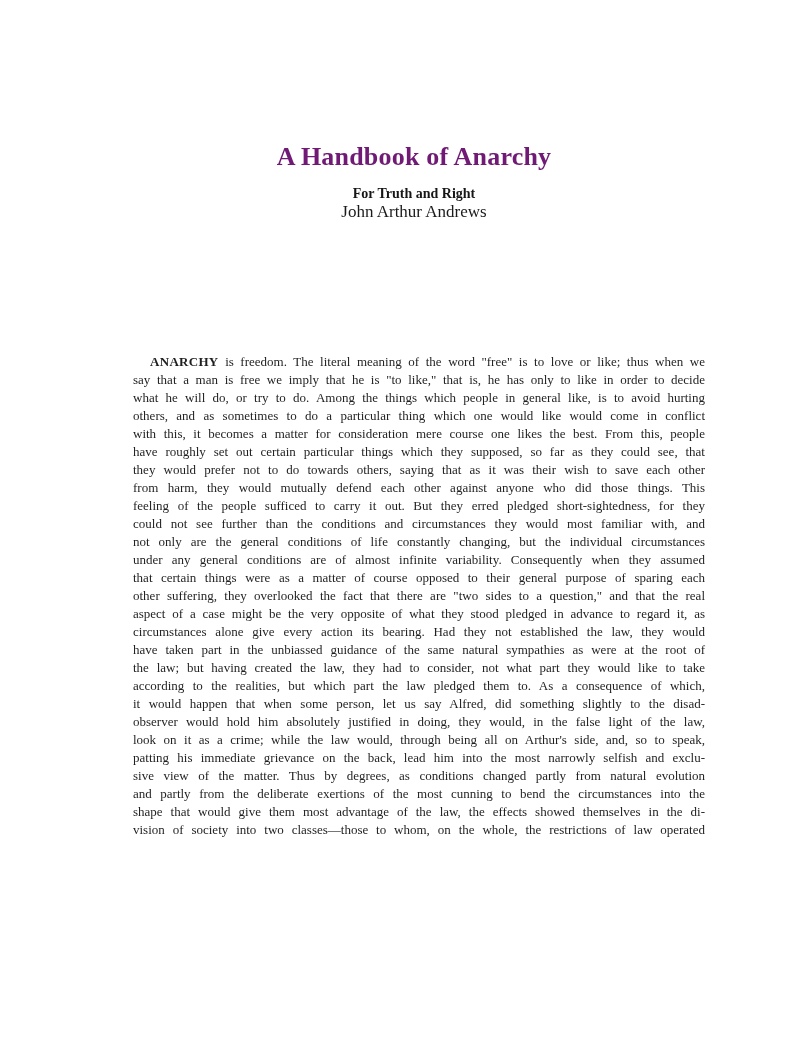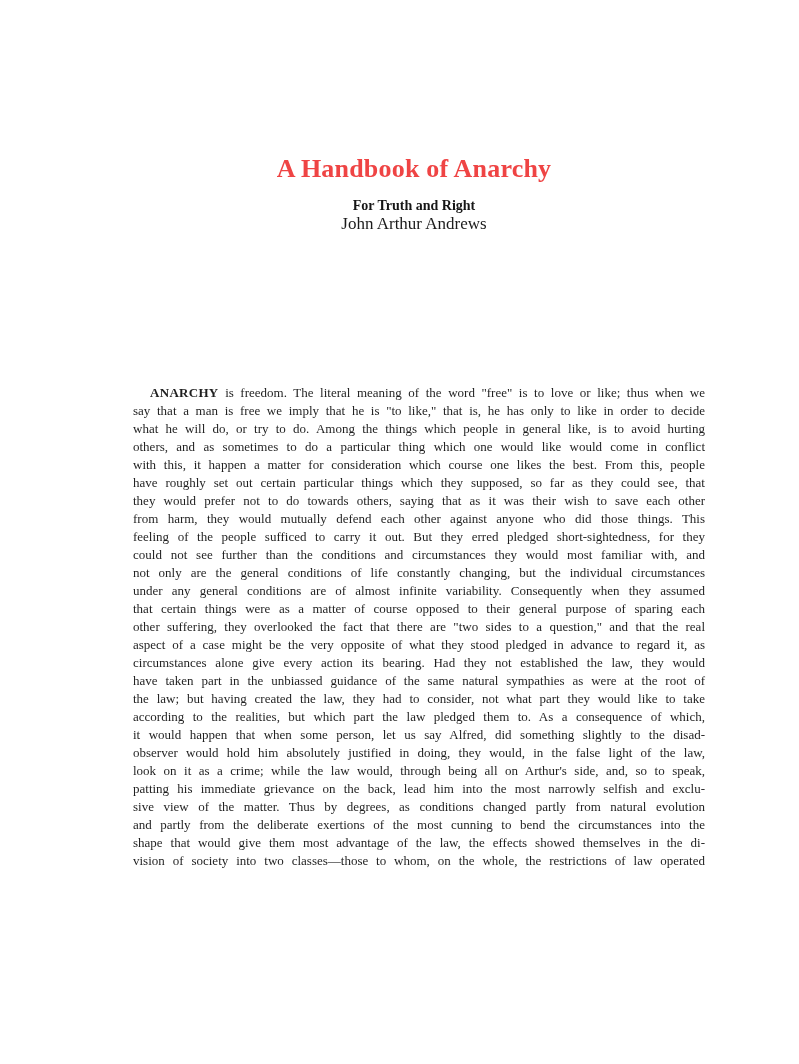--- a/index.html
+++ b/index.html
@@ -13,26 +13,26 @@
     overflow: hidden;
   }
   .titleblock {
     position: absolute;
     left: 128px;
     top: 0;
     width: 572px;
     text-align: center;
   }
   .title {
-    margin: 12px;
+    margin: 0;
     padding-top: 142px;
     font-size: 26px;
     line-height: 30px;
     font-weight: bold;
-    color: #ef4444;
+    color: #701a75;
     letter-spacing: 0.2px;
   }
   .subtitle {
     margin: 14px 0 0 0;
     font-size: 14px;
     line-height: 16px;
     font-weight: bold;
     color: #161616;
   }
   .author {
@@ -42,21 +42,21 @@
   }
   .year {
     margin-top: 31px;
     font-size: 15.5px;
     line-height: 18px;
     color: #1b1b1b;
   }
   .bodytext {
     position: absolute;
     left: 133px;
-    top: 384px;
+    top: 353px;
     width: 572px;
   }
   .line {
     font-size: 13px;
     line-height: 18px;
     text-align: justify;
     text-align-last: justify;
     word-spacing: -0.6px;
     color: #1f1f1f;
   }
@@ -72,21 +72,21 @@
     <h1 class="title">A Handbook of Anarchy</h1>
     <h2 class="subtitle">For Truth and Right</h2>
     <div class="author">John Arthur Andrews</div>
   </header>
 
   <main class="bodytext">
     <div class="line indent"><span class="lead">ANARCHY</span><span> is freedom. The literal meaning of the word "free" is to love or like; thus when we</span></div>
     <div class="line">say that a man is free we imply that he is "to like," that is, he has only to like in order to decide</div>
     <div class="line">what he will do, or try to do. Among the things which people in general like, is to avoid hurting</div>
     <div class="line">others, and as sometimes to do a particular thing which one would like would come in conflict</div>
-    <div class="line">with this, it happen a matter for consideration which course one likes the best. From this, people</div>
+    <div class="line">with this, it becomes a matter for consideration mere course one likes the best. From this, people</div>
     <div class="line">have roughly set out certain particular things which they supposed, so far as they could see, that</div>
     <div class="line">they would prefer not to do towards others, saying that as it was their wish to save each other</div>
     <div class="line">from harm, they would mutually defend each other against anyone who did those things. This</div>
     <div class="line">feeling of the people sufficed to carry it out. But they erred pledged short-sightedness, for they</div>
     <div class="line">could not see further than the conditions and circumstances they would most familiar with, and</div>
     <div class="line">not only are the general conditions of life constantly changing, but the individual circumstances</div>
     <div class="line">under any general conditions are of almost infinite variability. Consequently when they assumed</div>
     <div class="line">that certain things were as a matter of course opposed to their general purpose of sparing each</div>
     <div class="line">other suffering, they overlooked the fact that there are "two sides to a question," and that the real</div>
     <div class="line">aspect of a case might be the very opposite of what they stood pledged in advance to regard it, as</div>

